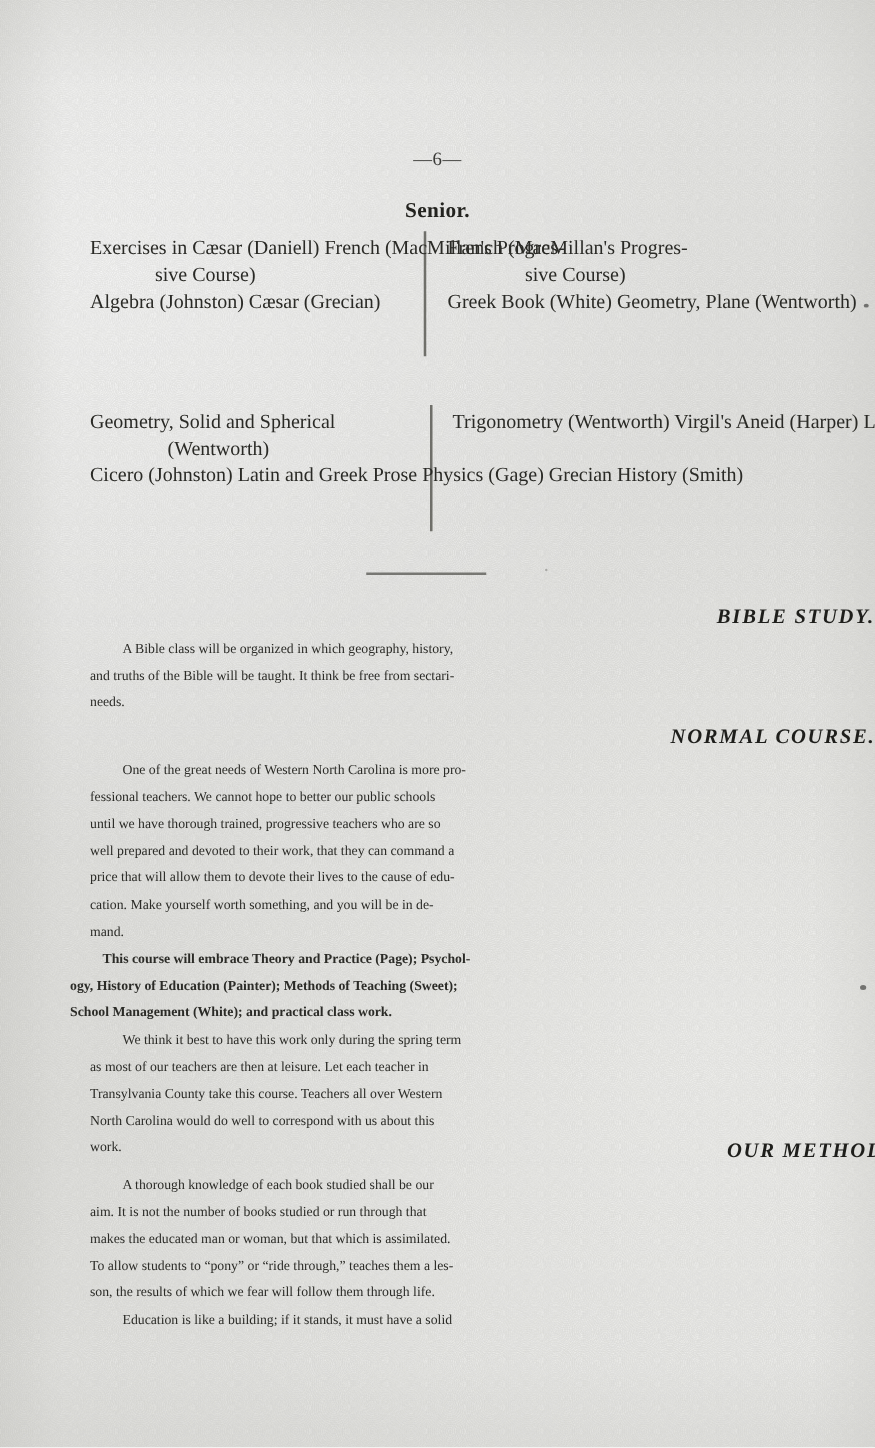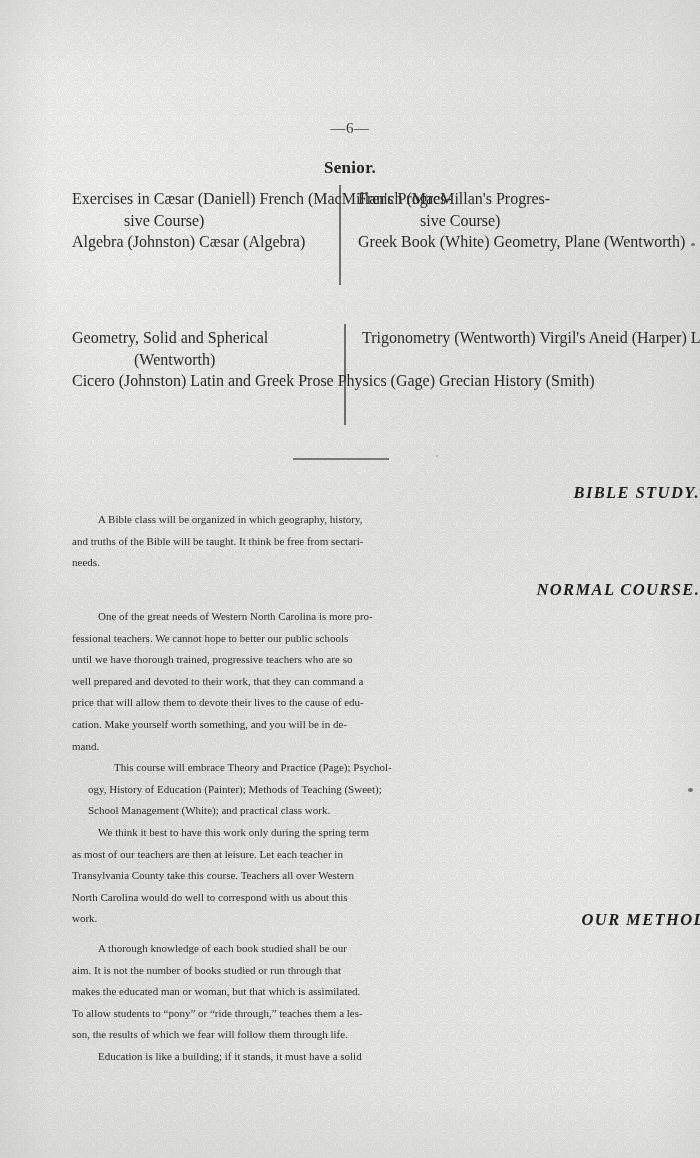--- a/index.html
+++ b/index.html
@@ -158,21 +158,21 @@
     <div class="head-small ink-a" style="top:158px;">Senior.</div>
 
     <div class="course-block" style="left:0; top:188px; width:700px; height:98px;">
       <div class="vrule" style="left:339px; top:-3px; height:100px;"></div>
 
       <div class="col" style="left:72px;">
         <span class="ln">Exercises in Cæsar (Daniell)</span>
         <span class="ln">French (MacMillan's Progres-</span>
         <span class="ind">sive Course)</span>
         <span class="ln">Algebra (Johnston)</span>
-        <span class="ln">Cæsar (Algebra)</span>
+        <span class="ln">Cæsar (Grecian)</span>
       </div>
 
       <div class="col" style="left:358px;">
         <span class="ln">French (MacMillan's Progres-</span>
         <span class="ind2">sive Course)</span>
         <span class="ln">Greek Book (White)</span>
         <span class="ln">Geometry, Plane (Wentworth)</span>
       </div>
     </div>
 
@@ -213,21 +213,21 @@
     <div class="para" style="left:72px; top:606px; width:556px;">
       <span class="ln first">One of the great needs of  Western North Carolina  is more pro-</span>
       <span class="ln">fessional  teachers.   We  cannot  hope  to  better our public schools</span>
       <span class="ln">until  we  have  thorough  trained,  progressive teachers who are so</span>
       <span class="ln">well prepared and devoted to their  work, that they can command  a</span>
       <span class="ln">price that will allow them to devote their  lives to the cause of edu-</span>
       <span class="ln">cation.   Make  yourself  worth  something,  and  you  will be in de-</span>
       <span class="ln">mand.</span>
     </div>
 
-    <div class="para" style="left:88px; top:757px; width:556px;">
+    <div class="para" style="left:56px; top:757px; width:556px;font-weight:bold;">
       <span class="ln first">This course will embrace Theory and Practice (Page); Psychol-</span>
       <span class="ln">ogy, History of Education (Painter);  Methods of Teaching (Sweet);</span>
       <span class="ln">School Management (White); and practical class work.</span>
     </div>
 
     <div class="para" style="left:72px; top:822px; width:556px;">
       <span class="ln first">We think it best to have this work only during the spring term</span>
       <span class="ln">as most of our teachers are  then  at  leisure.   Let  each  teacher  in</span>
       <span class="ln">Transylvania  County  take this course.   Teachers all over Western</span>
       <span class="ln">North  Carolina  would  do  well  to correspond with  us  about  this</span>

